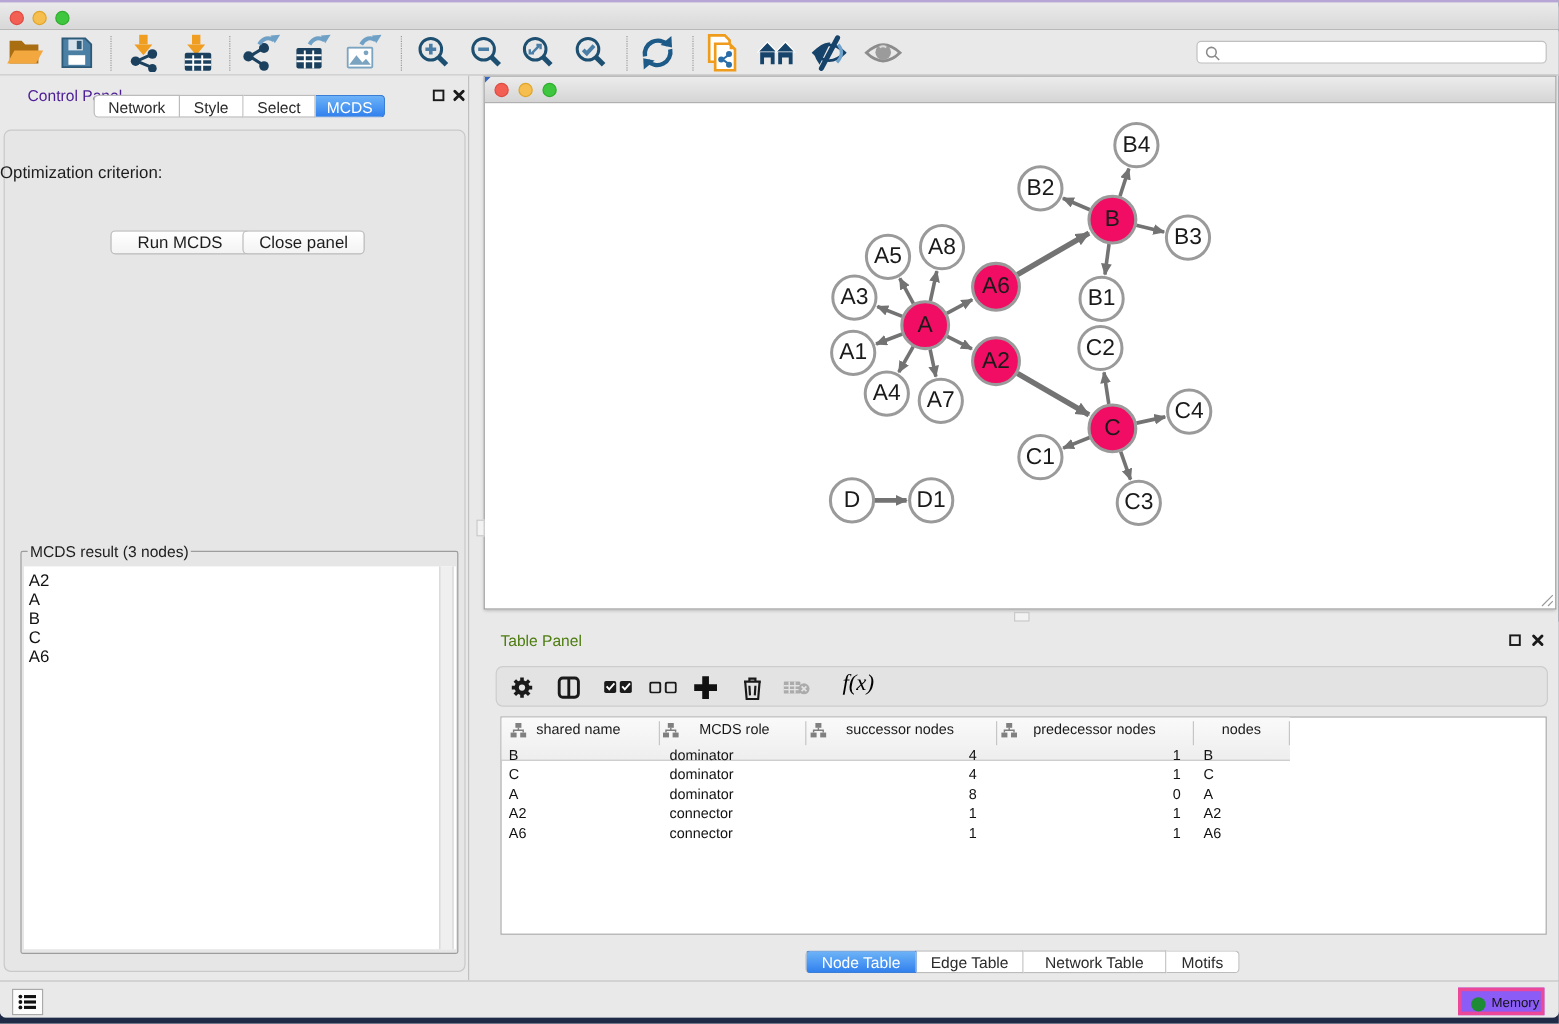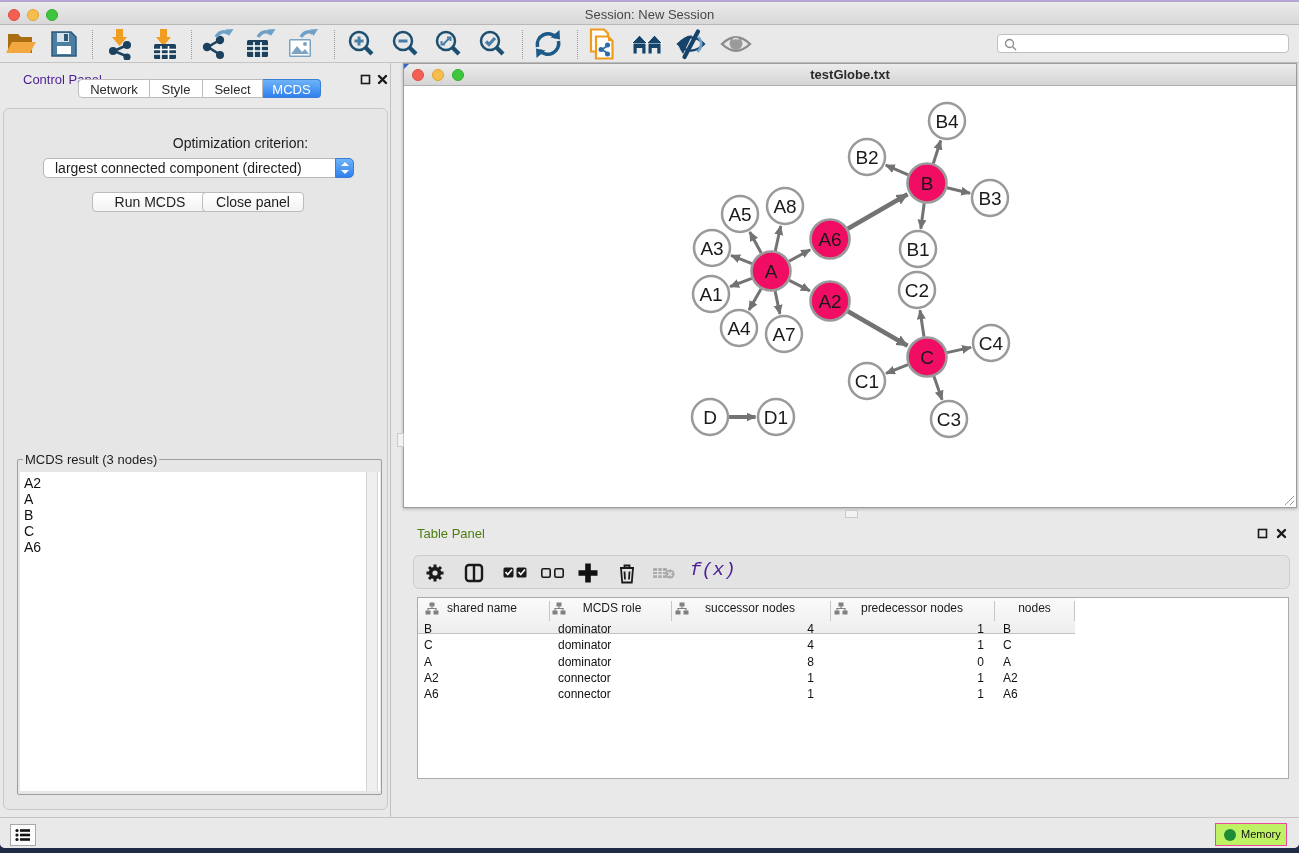--- a/index.html
+++ b/index.html
@@ -25,21 +25,21 @@
 #cpanel{position:absolute;left:0;top:63px;width:391px;height:754px;background:#e9e9e9;border-right:1px solid #c0c0c0}
 #cpanel .ptitle{position:absolute;left:23px;top:9px;font-size:13px;color:#4c1d95}
 #cptab{position:absolute;left:3px;top:45px;width:385px;height:702px;background:#e6e6e6;border:1px solid #c9c9c9;border-radius:6px}
 .seg{position:absolute;display:flex;font-size:13px;color:#2b2b2b;height:19px;line-height:19px;text-align:center}
 .seg div{background:#fff;border:1px solid #bcbcbc;border-left:none}
 .seg div:first-child{border-left:1px solid #bcbcbc;border-radius:4px 0 0 4px}
 .seg div:last-child{border-radius:0 4px 4px 0}
 .seg .sel{background:linear-gradient(#6db3f8,#3181ee);color:#fff;border-color:#3a7fd5}
 #cpseg{left:78px;top:16px}
 #cpseg .s1{width:72px}#cpseg .s2{width:53px}#cpseg .s3{width:60px}#cpseg .s4{width:58px}
-#optlab{position:absolute;left:12px;width:457px;top:72px;text-align:center;font-size:14px;color:#1d1d1d}
+#optlab{position:absolute;left:0;width:457px;top:72px;text-align:left;font-size:14px;color:#1d1d1d}
 #combo{position:absolute;left:43px;top:95px;width:311px;height:20px;background:#fff;border:1px solid #b9b9b9;border-radius:5px;font-size:14px;color:#1d1d1d;line-height:19px;padding-left:11px}
 #combo .btn{position:absolute;right:-1px;top:-1px;width:19px;height:20px;background:linear-gradient(#6db3f8,#2f80ee);border-radius:0 5px 5px 0;border:1px solid #3a7fd5}
 .cbtnarrow{position:absolute;left:5px;width:0;height:0;border-left:4px solid transparent;border-right:4px solid transparent}
 #rbtn,#cbtn{position:absolute;top:129px;height:20px;background:linear-gradient(#ffffff,#f3f3f3);border:1px solid #bcbcbc;border-radius:4px;font-size:14px;color:#1d1d1d;text-align:center;line-height:18px}
 #rbtn{left:92px;width:116px}
 #cbtn{left:202px;width:102px}
 
 #fset{position:absolute;left:17px;top:396px;width:365px;height:336px;border:1px solid #9d9d9d;border-radius:2px}
 #fset legend{position:absolute;left:5px;top:-8px;background:#e6e6e6;font-size:13px;color:#1d1d1d;padding:0 2px}
 #flist{position:absolute;left:2px;top:12px;width:360px;height:319px;background:#fff;font-size:14px;color:#111;padding-top:3px}
@@ -72,31 +72,30 @@
 .trow{position:absolute;height:16px;line-height:16px}
 .trow.r{text-align:right}
 .hico{position:absolute;top:4px}
 .hdiv{position:absolute;top:0;height:20px;width:0;border-left:1px solid #c6c6c6}
 
 #btabs{left:279px;top:274px}
 #btabs .s1{width:93px}#btabs .s2{width:89px}#btabs .s3{width:119px}#btabs .s4{width:61px}
 
 #sbar{position:absolute;left:0;top:817px;width:1299px;height:31px;background:#e9e9e9;border-top:1px solid #c4c4c4}
 #sbtn{position:absolute;left:10px;top:6px;width:26px;height:22px;background:#fcfcfc;border:1px solid #a9a9a9}
-#smem{position:absolute;left:1215px;top:5px;width:72px;height:23px;background:#bef264;border:1px solid #ec4899;font-size:11px;color:#111;line-height:21px}
+#smem{position:absolute;left:1215px;top:5px;width:72px;height:23px;background:#8b5cf6;border:3px solid #ec4899;font-size:11px;color:#111;line-height:21px}
 #smem .dot{position:absolute;left:8px;top:5px;width:12px;height:12px;border-radius:50%;background:#1d8c34}
 #smem span{position:absolute;left:25px}
 </style></head>
 <body>
 <div id="app">
 <div id="titlebar">
       <div class="tl t1"></div>
       <div class="tl t2"></div>
       <div class="tl t3"></div>
-      <div id="wtitle">Session: New Session</div>
     </div>
 <div id="lav"></div>
 <div id="toolbar">
 <svg class="ticon" style="left:5px" viewBox="0 0 32 32">
         <path d="M3 6 h10 l3 3 h11 v16 h-24 z" fill="#a96d12"></path>
         <path d="M7 14 h24 l-6 11 h-24 z" fill="#f3a73f"></path>
       </svg>
 <svg class="ticon" style="left:48px" viewBox="0 0 32 32">
         <path d="M4 4 h19 l5 5 v19 h-24 z" fill="#4b7fa3" stroke="#2c5978" stroke-width="1.5"></path>
         <rect x="9" y="18" width="14" height="8" fill="#fff"></rect>
@@ -233,45 +232,40 @@
         <path d="M2 2 L9 9 M9 2 L2 9" stroke="#1a1a1a" stroke-width="2.4" stroke-linecap="round"></path>
       </svg>
  <div id="cptab"></div>
  <div class="seg" id="cpseg">
         <div class="s1">Network</div>
         <div class="s2">Style</div>
         <div class="s3">Select</div>
         <div class="s4 sel">MCDS</div>
       </div>
  <div id="optlab">Optimization criterion:</div>
- <div id="combo">largest connected component (directed)<div class="btn">
-          <div class="cbtnarrow" style="top:3px;border-bottom:4.5px solid #fff"></div>
-          <div class="cbtnarrow" style="top:11px;border-top:4.5px solid #fff"></div>
-        </div></div>
  <div id="rbtn">Run MCDS</div>
  <div id="cbtn">Close panel</div>
  <div id="fset">
         <legend>MCDS result (3 nodes)</legend>
    <div id="flist">
           <div class="fitem">A2</div>
           <div class="fitem">A</div>
           <div class="fitem">B</div>
           <div class="fitem">C</div>
           <div class="fitem">A6</div>
           <div id="fscroll"></div>
         </div>
  </div>
 </div>
 
 <div id="inwin">
  <div id="ititle">
         <div class="tl t1"></div>
         <div class="tl t2"></div>
         <div class="tl t3"></div>
-        <div id="ititletext">testGlobe.txt</div>
       </div>
  <svg style="position:absolute;left:0;top:0" width="5" height="5">
         <path d="M0 0 L5 0 L0 5 z" fill="#3566c0"></path>
       </svg>
  <svg id="graph" width="892" height="421">
 <defs>
 <marker id="ah" markerUnits="userSpaceOnUse" markerWidth="11" markerHeight="10" refX="9" refY="4.5" orient="auto">
             <path d="M0,0 L10,4.5 L0,9 z" fill="#737373"></path>
           </marker>
 <marker id="aht" markerUnits="userSpaceOnUse" markerWidth="14" markerHeight="12" refX="11" refY="5.5" orient="auto">
@@ -390,21 +384,21 @@
   <svg style="position:absolute;left:239px;top:11px" width="22" height="12" viewBox="0 0 22 12">
           <g fill="#ababab">
             <rect x="0" y="1" width="14" height="10" rx="1"></rect>
           </g>
           <g stroke="#e3e3e3" stroke-width="1.2">
             <path d="M0 4.5 h14 M0 7.7 h14 M4.7 1 v10 M9.4 1 v10"></path>
           </g>
           <circle cx="17" cy="7" r="4.6" fill="#ababab"></circle>
           <path d="M15 5 l4 4 M19 5 l-4 4" stroke="#e3e3e3" stroke-width="1.4"></path>
         </svg>
-  <div style="position:absolute;left:276px;top:3px;font-family:Liberation Mono, monospace;font-style:italic;font-size:19px;color:#4c1d95">f(x)</div>
+  <div style="position:absolute;left:288px;top:3px;font-family:Liberation Serif, serif;font-style:italic;font-size:19px;color:#000000">f(x)</div>
  </div>
  <div id="ttable">
    <div id="thead">
     <svg class="hico" style="left:7px" width="14" height="13" viewBox="0 0 14 13">
             <g fill="#808080">
               <rect x="4.5" y="0.5" width="5" height="4"></rect>
               <rect x="0.5" y="8.5" width="5" height="4"></rect>
               <rect x="8.5" y="8.5" width="5" height="4"></rect>
               <path d="M7 4.5 v2 M3 8.5 v-2 h8 v2" stroke="#808080" fill="none" stroke-width="1.2"></path>
             </g>
@@ -465,20 +459,26 @@
           <div class="trow r" style="top:51px;left:300px;width:96px">1</div>
           <div class="trow r" style="top:51px;left:470px;width:96px">1</div>
           <div class="trow" style="top:51px;left:585px">A2</div>
     <div class="trow" style="top:67px;left:6px">A6</div>
           <div class="trow" style="top:67px;left:140px">connector</div>
           <div class="trow r" style="top:67px;left:300px;width:96px">1</div>
           <div class="trow r" style="top:67px;left:470px;width:96px">1</div>
           <div class="trow" style="top:67px;left:585px">A6</div>
    </div>
  </div>
+ <div class="seg" id="btabs">
+        <div class="s1 sel">Node Table</div>
+        <div class="s2">Edge Table</div>
+        <div class="s3">Network Table</div>
+        <div class="s4">Motifs</div>
+      </div>
 </div>
 
 <div style="position:absolute;left:397px;top:433px;width:7px;height:14px;background:#f2f2f2;border:1px solid #c9c9c9"></div>
 <div style="position:absolute;left:845px;top:510px;width:13px;height:8px;background:#f2f2f2;border:1px solid #c9c9c9"></div>
 <div id="sbar">
  <div id="sbtn"><svg width="16" height="14" style="margin:3px 0 0 4px" viewBox="0 0 16 14">
           <circle cx="2" cy="2.5" r="1.6" fill="#111"></circle>
           <circle cx="2" cy="7" r="1.6" fill="#111"></circle>
           <circle cx="2" cy="11.5" r="1.6" fill="#111"></circle>
           <rect x="5" y="1.2" width="10" height="2.6" fill="#111"></rect>

